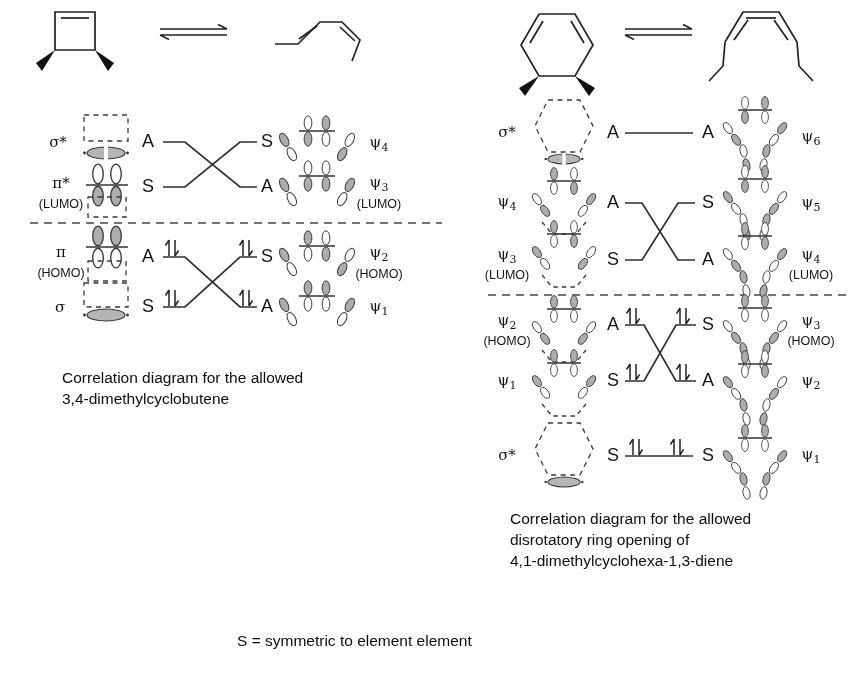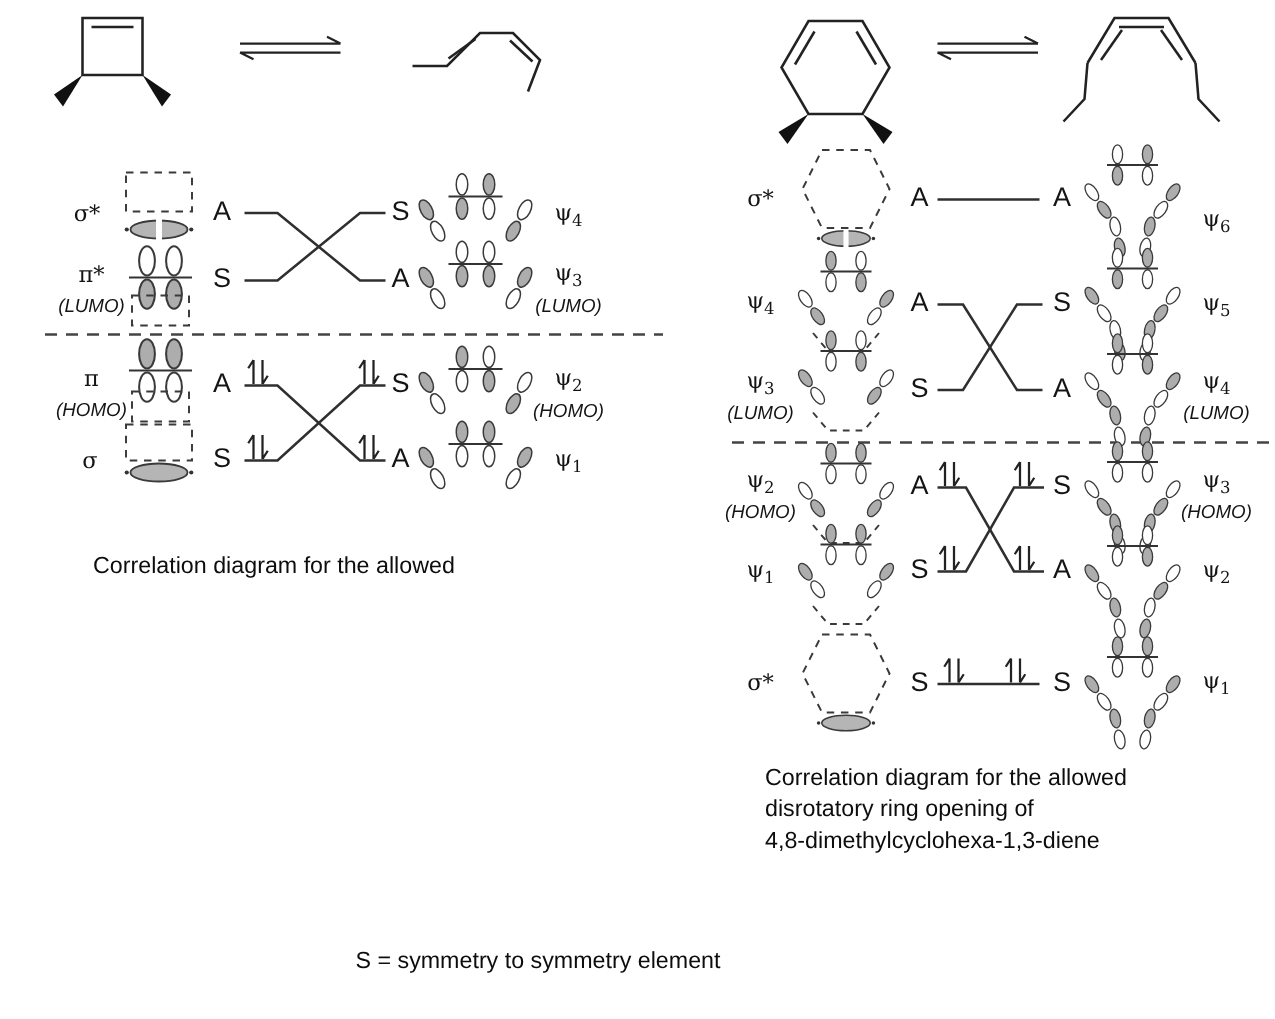--- a/index.html
+++ b/index.html
@@ -2,21 +2,21 @@
 <html><head>
 <meta charset="utf-8">
 <style>
   html,body{margin:0;padding:0;background:#fff;}
   #page{position:relative;width:850px;height:679px;background:#fff;overflow:hidden;
         font-family:"Liberation Sans",sans-serif;color:#111;}
   .c{position:absolute;transform:translate(-50%,-50%);white-space:nowrap;}
   .abs{position:absolute;}
   .greek{font-family:"DejaVu Serif",serif;font-size:15px;color:#141414;}
   .sym{font-family:"Liberation Sans",sans-serif;font-size:18px;color:#141414;}
-  .note{font-family:"Liberation Sans",sans-serif;font-size:12.5px;color:#141414;font-style:italic;}
+  .note{font-family:"Liberation Sans",sans-serif;font-size:12.5px;color:#141414;}
   .gsub{font-size:11px;}
   .caption{position:absolute;font-size:15.5px;line-height:21px;color:#0d0d0d;}
   .icon{position:absolute;overflow:visible;}
   svg{display:block;}
 </style>
 </head>
 <body>
 
 <div id="page">
 
@@ -370,36 +370,37 @@
     <span class="c sym" style="left:133px;top:285px">S</span>
     <span class="c sym" style="left:133px;top:360px">S</span>
 
     <span class="c sym" style="left:228px;top:37px">A</span>
     <span class="c sym" style="left:228px;top:107px">S</span>
     <span class="c sym" style="left:228px;top:164px">A</span>
     <span class="c sym" style="left:228px;top:229px">S</span>
     <span class="c sym" style="left:228px;top:285px">A</span>
     <span class="c sym" style="left:228px;top:360px">S</span>
 
-    <span class="c greek" style="left:331px;top:52px"><span>ψ</span><sub class="gsub">6</sub></span>
+    <span class="c greek" style="left:331px;top:42px"><span>ψ</span><sub class="gsub">6</sub></span>
     <span class="c greek" style="left:331px;top:108px"><span>ψ</span><sub class="gsub">5</sub></span>
     <span class="c greek" style="left:331px;top:160px"><span>ψ</span><sub class="gsub">4</sub></span>
     <span class="c note" style="left:331px;top:180px">(LUMO)</span>
     <span class="c greek" style="left:331px;top:226px"><span>ψ</span><sub class="gsub">3</sub></span>
     <span class="c note" style="left:331px;top:246px">(HOMO)</span>
     <span class="c greek" style="left:331px;top:286px"><span>ψ</span><sub class="gsub">2</sub></span>
     <span class="c greek" style="left:331px;top:360px"><span>ψ</span><sub class="gsub">1</sub></span>
   </div>
 
   <div class="caption" style="left:62px;top:367px">
     <div>Correlation diagram for the allowed</div>
+    <div>3,4-dimethylcyclobutene</div>
   </div>
   <div class="caption" style="left:510px;top:508px">
     <div>Correlation diagram for the allowed</div>
     <div>disrotatory ring opening of</div>
-    <div>4,8-dimethylcyclohexa-1,3-diene</div>
+    <div>4,1-dimethylcyclohexa-1,3-diene</div>
   </div>
 
   <div class="caption" style="left:237px;top:630px;line-height:21.5px">
-    <div>S = symmetry to symmetry element</div>
+    <div>S = symmetric to element element</div>
   </div>
 
 </div>
 
 </body></html>

